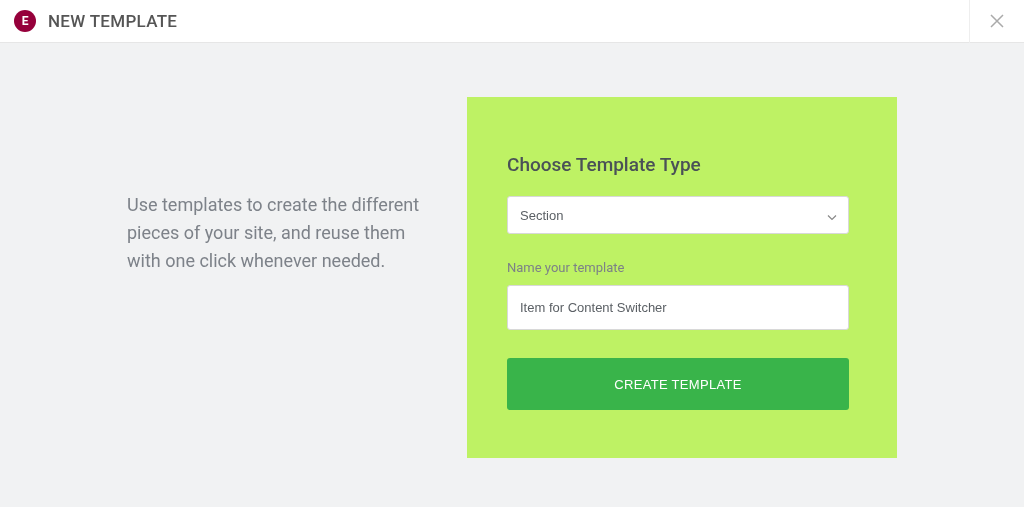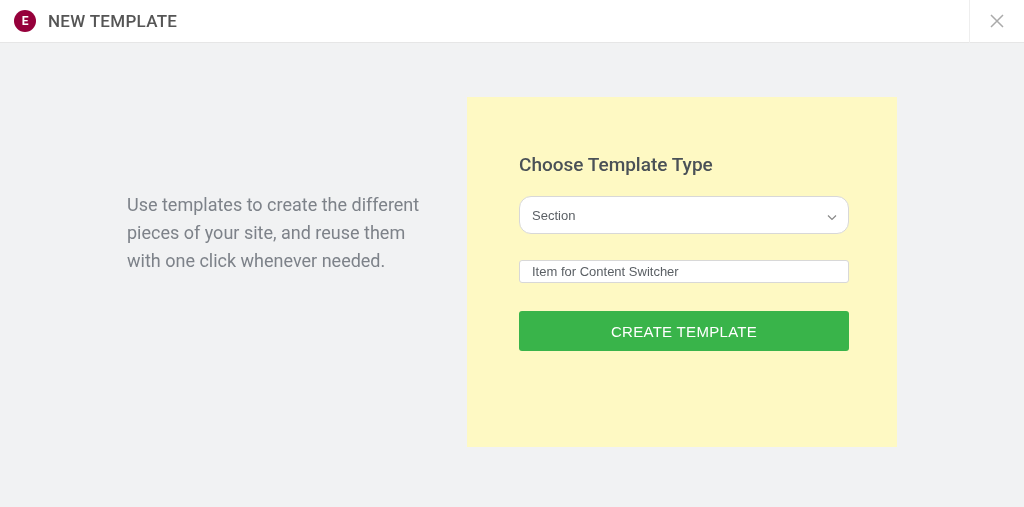--- a/index.html
+++ b/index.html
@@ -81,22 +81,22 @@
       line-height: 1.4;
       margin-bottom: 22px;
     }
     .left-desc {
       color: #7d8289;
       font-size: 18px;
       line-height: 1.55;
     }
     .right-panel {
       width: 430px;
-      background: #fef9c3;
-      padding: 56px 48px 48px 52px;
+      background: #bef264;
+      padding: 56px 48px 48px 40px;
       min-height: 350px;
     }
     .right-heading {
       color: #4a5157;
       font-size: 19px;
       font-weight: 500;
       margin-bottom: 20px;
     }
     .field-label {
       color: #7c8187;
@@ -105,56 +105,56 @@
       display: block;
     }
     .select-wrap {
       position: relative;
       margin-bottom: 26px;
     }
     .select-field {
       width: 100%;
       height: 38px;
       border: 1px solid #d8d8d8;
-      border-radius: 12px;
+      border-radius: 3px;
       padding: 0 12px;
       font-size: 13px;
       color: #5a5f64;
       background: #ffffff;
       appearance: none;
       -webkit-appearance: none;
       cursor: pointer;
     }
     .select-chevron {
       position: absolute;
       right: 12px;
       top: 50%;
       transform: translateY(-50%);
       pointer-events: none;
       color: #888;
     }
     .text-field {
       width: 100%;
-      height: 23px;
+      height: 45px;
       border: 1px solid #d8d8d8;
       border-radius: 3px;
       padding: 0 12px;
       font-size: 13px;
       color: #5a5f64;
       background: #ffffff;
       margin-bottom: 28px;
     }
     .create-btn {
       width: 100%;
-      height: 40px;
+      height: 52px;
       background: #39b44a;
       color: #ffffff;
       border: none;
       border-radius: 3px;
-      font-size: 15px;
+      font-size: 13px;
       letter-spacing: 0.3px;
       cursor: pointer;
     }
   </style>
 </head>
 <body>
 
 <div class="header">
   <div class="logo">
     <span class="logo-inner">E</span>
@@ -183,17 +183,18 @@
       <select class="select-field">
         <option>Section</option>
       </select>
       <span class="select-chevron">
         <svg width="10" height="6" viewBox="0 0 10 6">
             <path d="M1 1 L5 5 L9 1" stroke="currentColor" stroke-width="1.2" fill="none"></path>
           </svg>
       </span>
     </div>
 
+    <label class="field-label">Name your template</label>
     <input type="text" class="text-field" value="Item for Content Switcher" style="">
 
     <button class="create-btn">CREATE TEMPLATE</button>
   </div>
 </div>
 
 </body></html>

